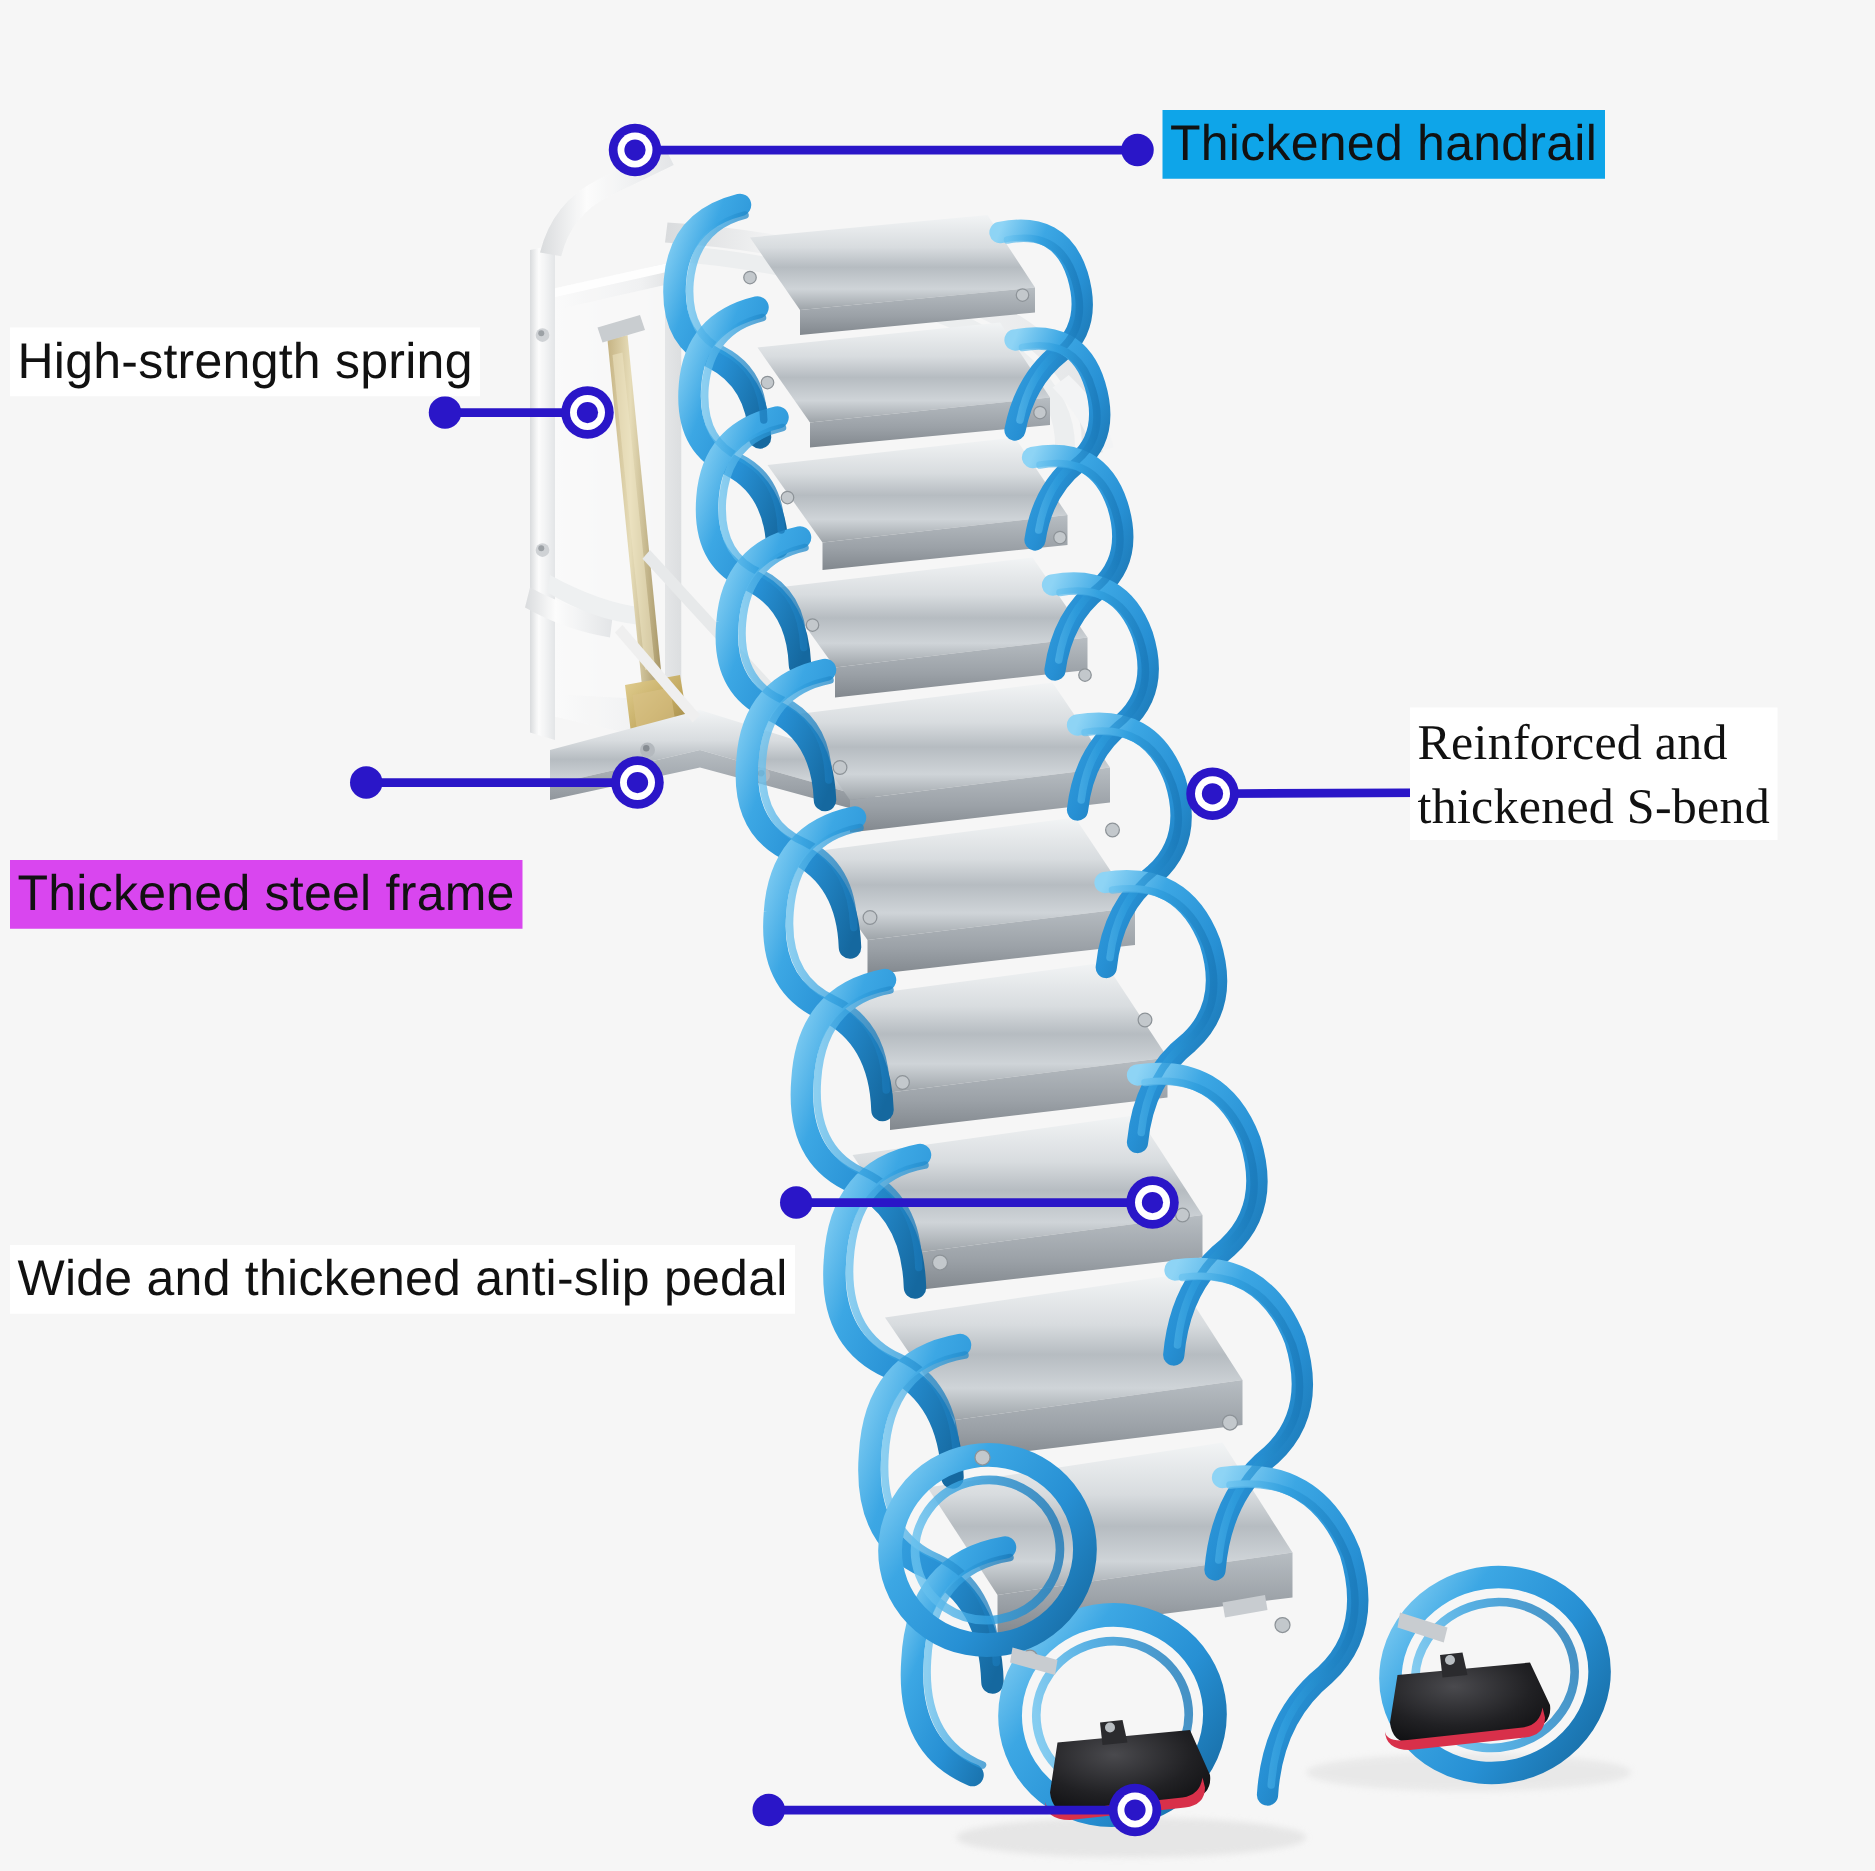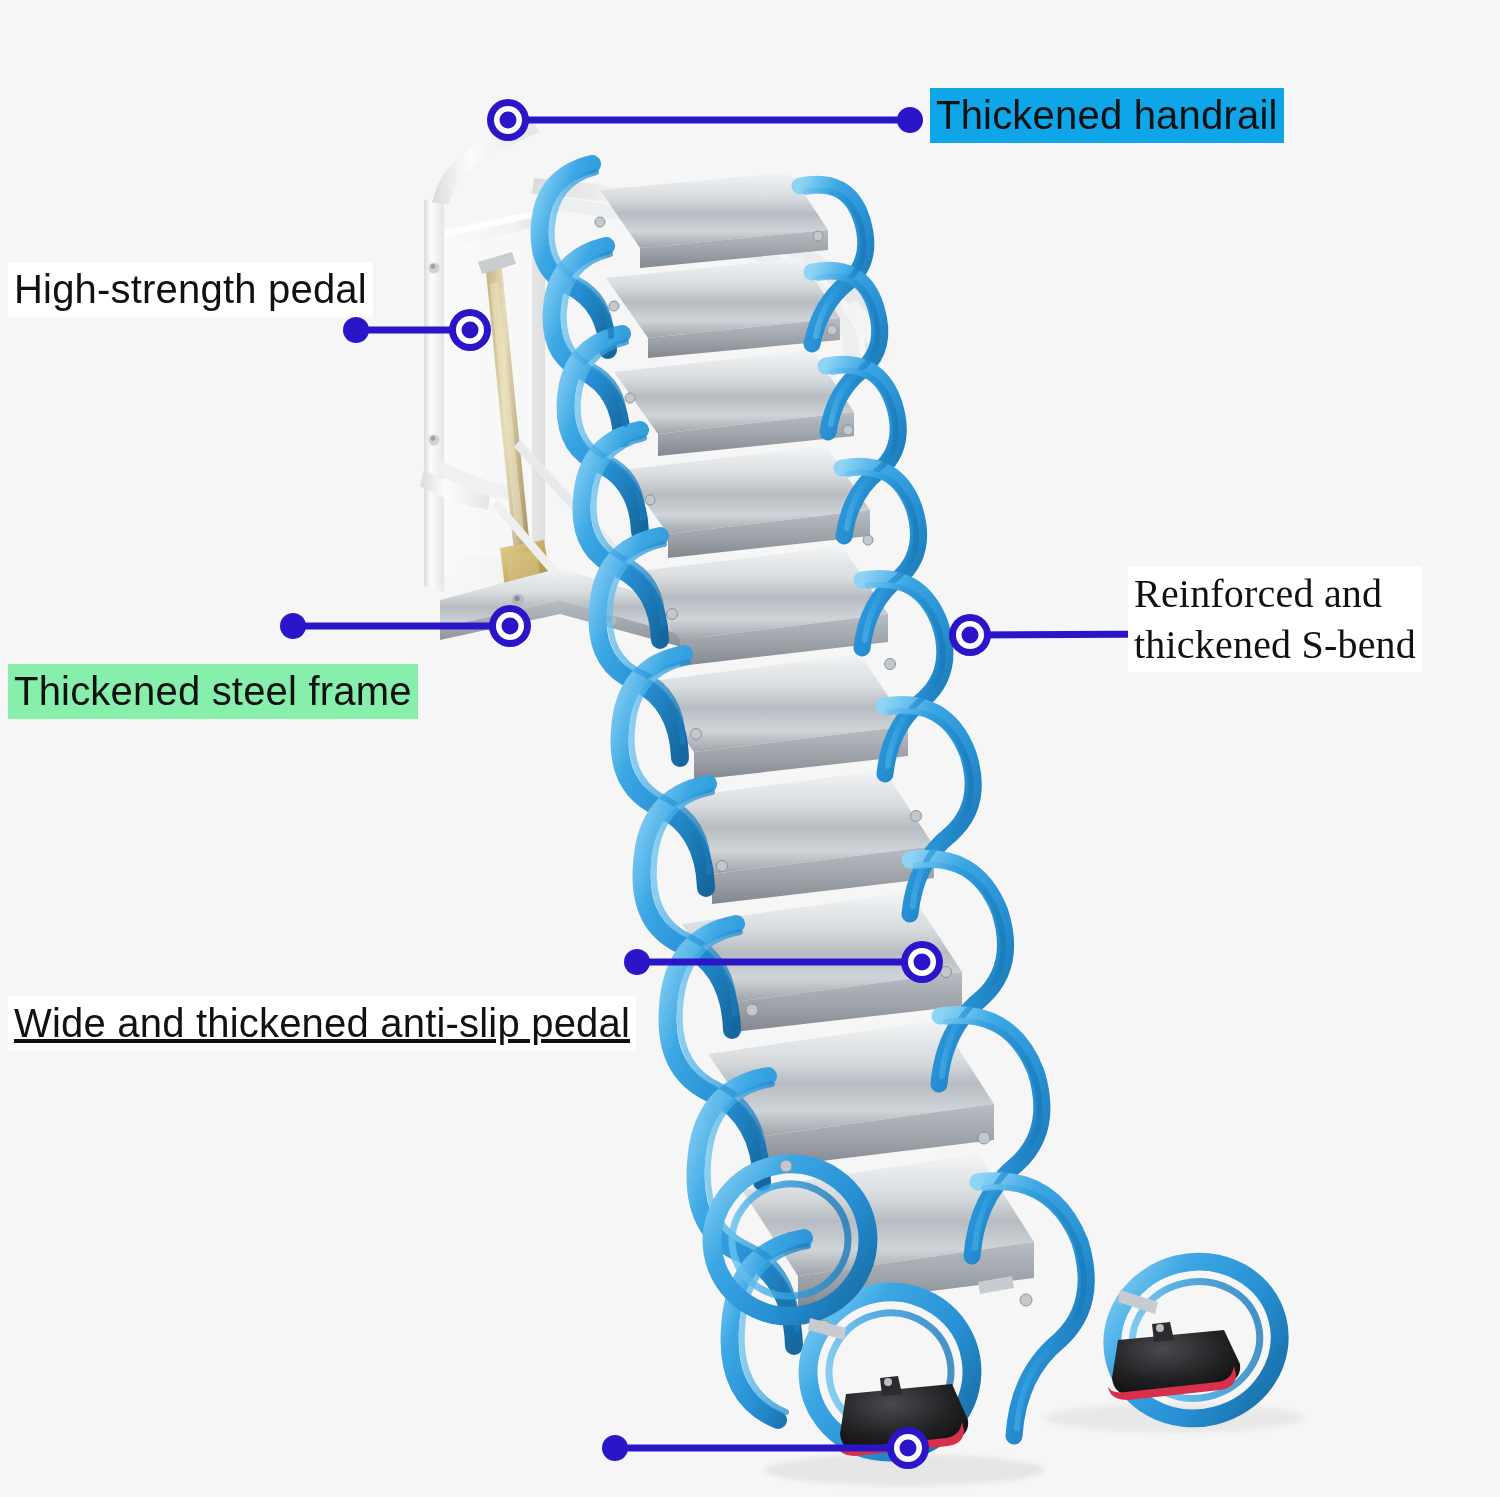--- a/index.html
+++ b/index.html
@@ -326,19 +326,19 @@
       <circle cx="922" cy="962" r="14" fill="#ffffff"></circle>
       <circle cx="922" cy="962" r="8.5" fill="#2a16c8"></circle>
       <line x1="908" y1="1448" x2="615" y2="1448" stroke="#2a16c8" stroke-width="7" stroke-linecap="round"></line>
       <circle cx="615" cy="1448" r="13" fill="#2a16c8"></circle>
       <circle cx="908" cy="1448" r="21" fill="#2a16c8"></circle>
       <circle cx="908" cy="1448" r="14" fill="#ffffff"></circle>
       <circle cx="908" cy="1448" r="8.5" fill="#2a16c8"></circle>
     </svg>
 
   <div class="callout-text" id="lbl0" style="left: 930px; top: 88px; color: rgb(17, 17, 17); background: #0ea5e9;">Thickened handrail</div>
-  <div class="callout-text" id="lbl1" style="left: 8px; top: 262px; color: rgb(17, 17, 17); background: rgb(255, 255, 255);">High-strength pedal</div>
-  <div class="callout-text" id="lbl2" style="left: 8px; top: 664px; color: rgb(17, 17, 17); background: #86efac;">Thickened steel frame</div>
+  <div class="callout-text" id="lbl1" style="left: 8px; top: 262px; color: rgb(17, 17, 17); background: rgb(255, 255, 255);">High-strength spring</div>
+  <div class="callout-text" id="lbl2" style="left: 8px; top: 688px; color: rgb(17, 17, 17); background: #d946ef;">Thickened steel frame</div>
   <div class="callout-text two-line" id="lbl3" style="left: 1128px; top: 566px; color: rgb(17, 17, 17); background: rgb(255, 255, 255); font-family: Liberation Serif, serif;">Reinforced and
 thickened S-bend</div>
-  <div class="callout-text" id="lbl4" style="left: 8px; top: 996px; color: rgb(17, 17, 17); background: rgb(255, 255, 255); text-decoration: underline;">Wide and thickened anti-slip pedal</div>
+  <div class="callout-text" id="lbl4" style="left: 8px; top: 996px; color: rgb(17, 17, 17); background: rgb(255, 255, 255);">Wide and thickened anti-slip pedal</div>
 
 </div>
 
 </body></html>

